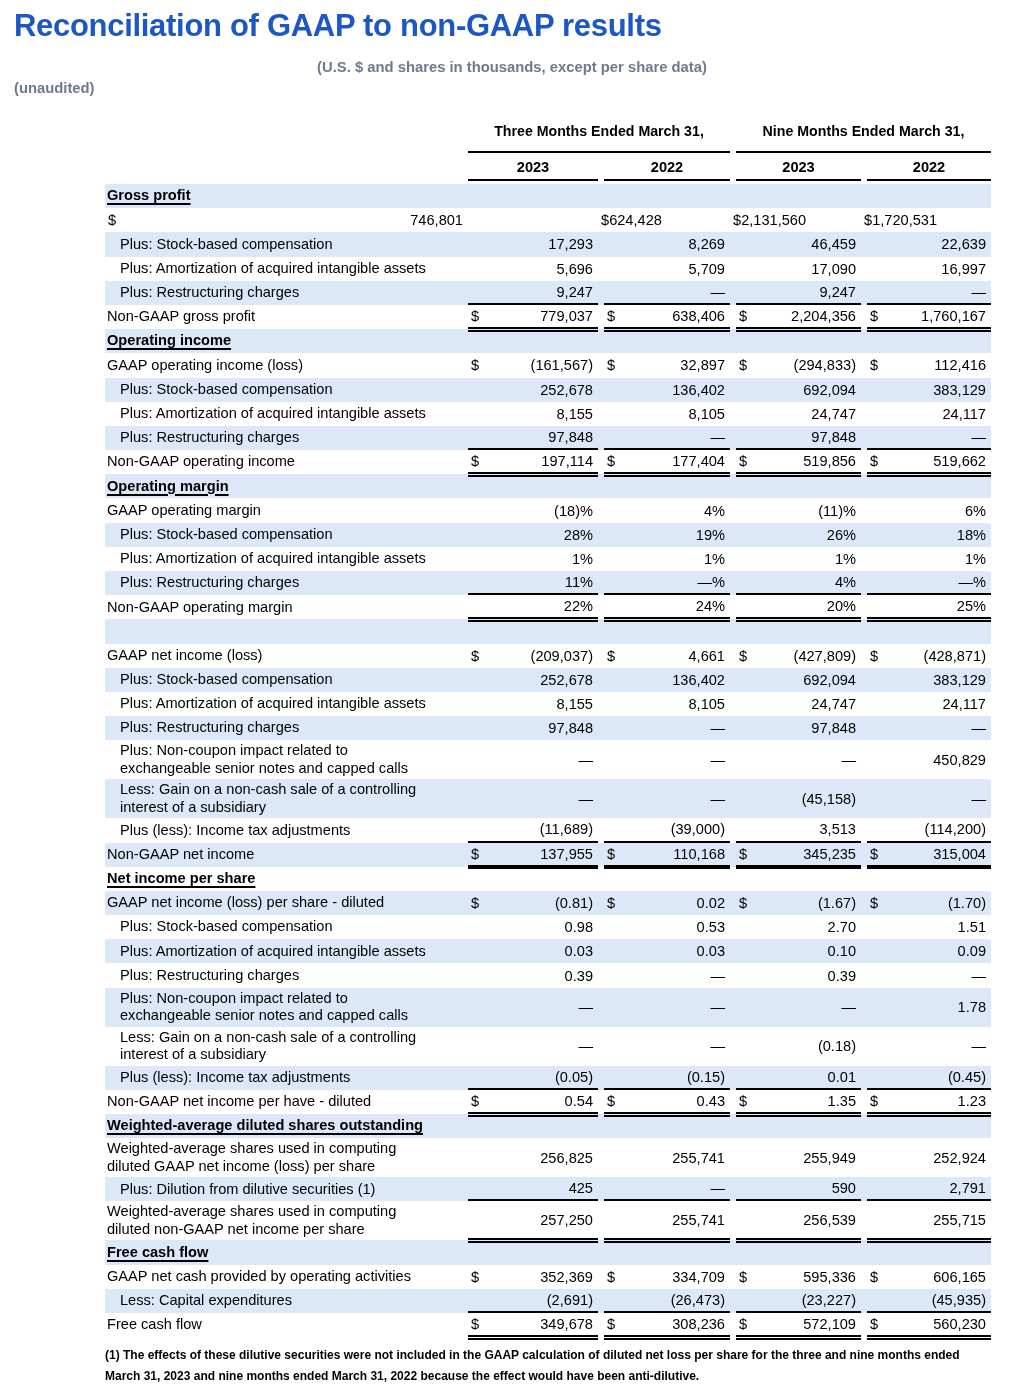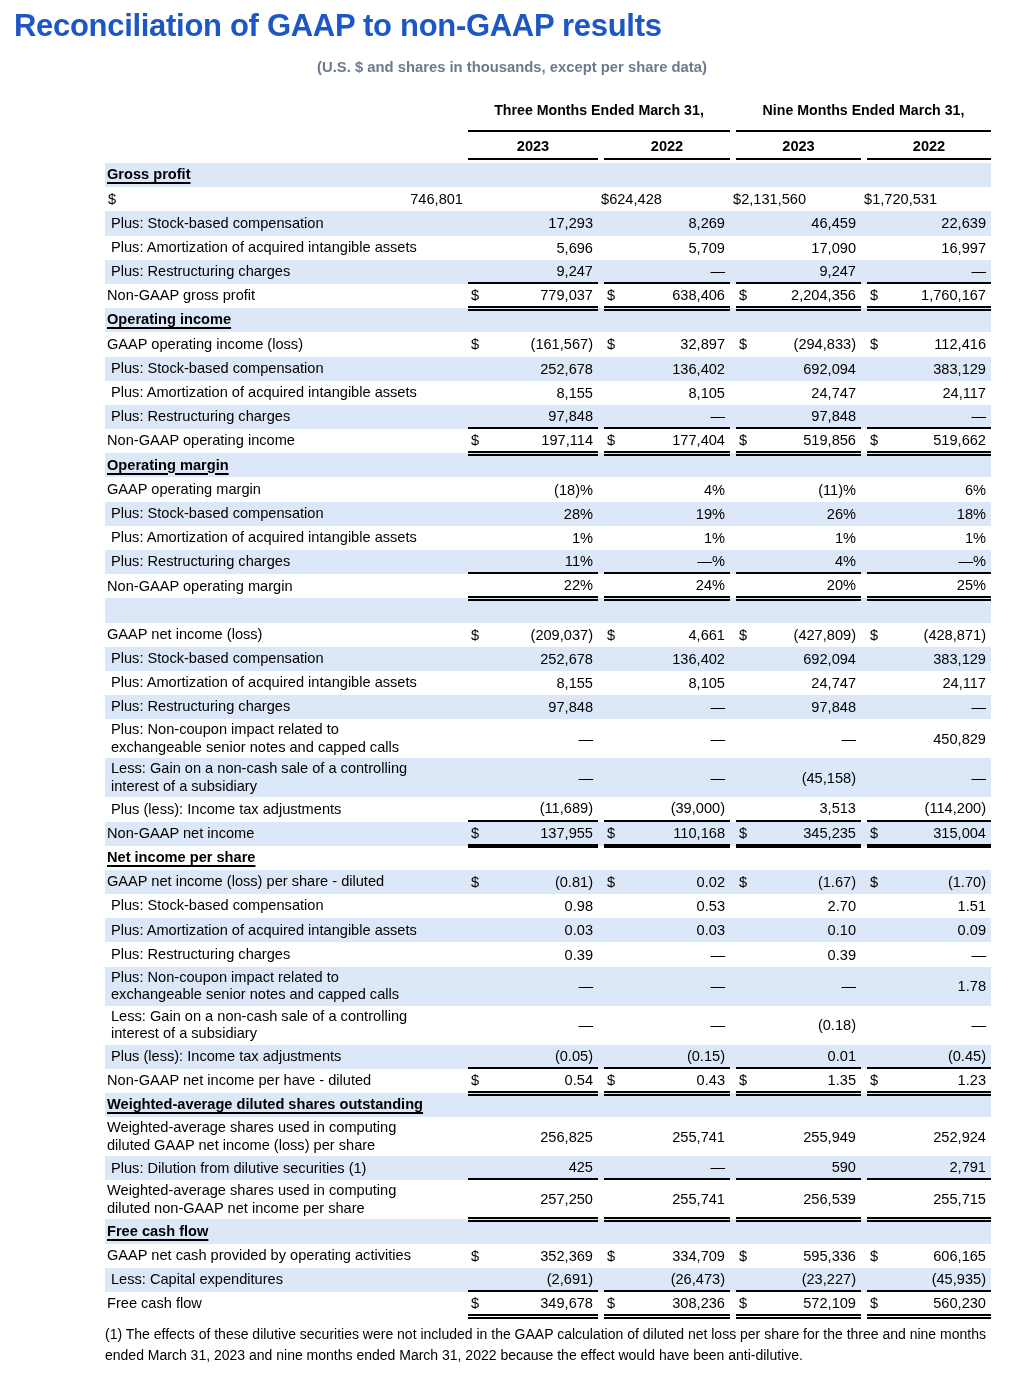--- a/index.html
+++ b/index.html
@@ -46,48 +46,49 @@
   .trow {
     display: grid;
     grid-template-columns: 363px 130px 6px 126px 6px 125px 6px 124px;
     min-height: 24.2px; align-items: center;
   }
   .trow.shaded { background: var(--shade, #DCE7F8); }
   .label {
     padding: 2px 6px 2px 2px; line-height: 17.5px; white-space: pre-line;
     grid-column: 1;
   }
-  .label.indent { padding-left: 6px; }
+  .label.indent { padding-left: 15px; }
   .trow.section .label { font-weight: bold; text-decoration: underline; text-decoration-thickness: 1.5px; text-underline-offset: 3px; }
   .trow.section .fill { grid-column: 2 / 9; align-self: stretch; }
   .vcell {
     display: flex; justify-content: space-between; align-items: center;
     align-self: stretch; padding: 0 5px 0 3px;
   }
   .vcell .dollar { text-align: left; }
   .vcell .val { text-align: right; }
   .vcell.rule-single { border-bottom: 2px solid #000; }
   .vcell.rule-double { position: relative; border-bottom: 2px solid #000; }
   .vcell.rule-double::after {
     content: ""; position: absolute; left: 0; right: 0; bottom: -4.5px;
     height: 2px; background: #000;
   }
   .sp { align-self: stretch; }
 
   .footnote {
     margin: 8px 0 16px 105px; width: 884px;
-    font-size: 14px; line-height: 21px;
+    font-size: 12px; line-height: 21px; font-weight: bold;
   }
 </style>
 </head>
 <body style="--accent: #1D57C5; --shade: #DCE7F8; --subgray: #6B7A8E;">
 
 <div class="doc">
   <h1 class="title">Reconciliation of GAAP to non-GAAP results</h1>
   <div class="subtitle first">(U.S. $ and shares in thousands, except per share data)</div>
+  <div class="subtitle">(unaudited)</div>
 
   <div class="fintable">
     <div class="hrow">
       <div class="group-h g1">Three Months Ended March 31,</div>
       <div class="group-h g2">Nine Months Ended March 31,</div>
     </div>
     <div class="hrow">
       <div class="year-h y1">2023</div>
       <div class="year-h y2">2022</div>
       <div class="year-h y3">2023</div>

